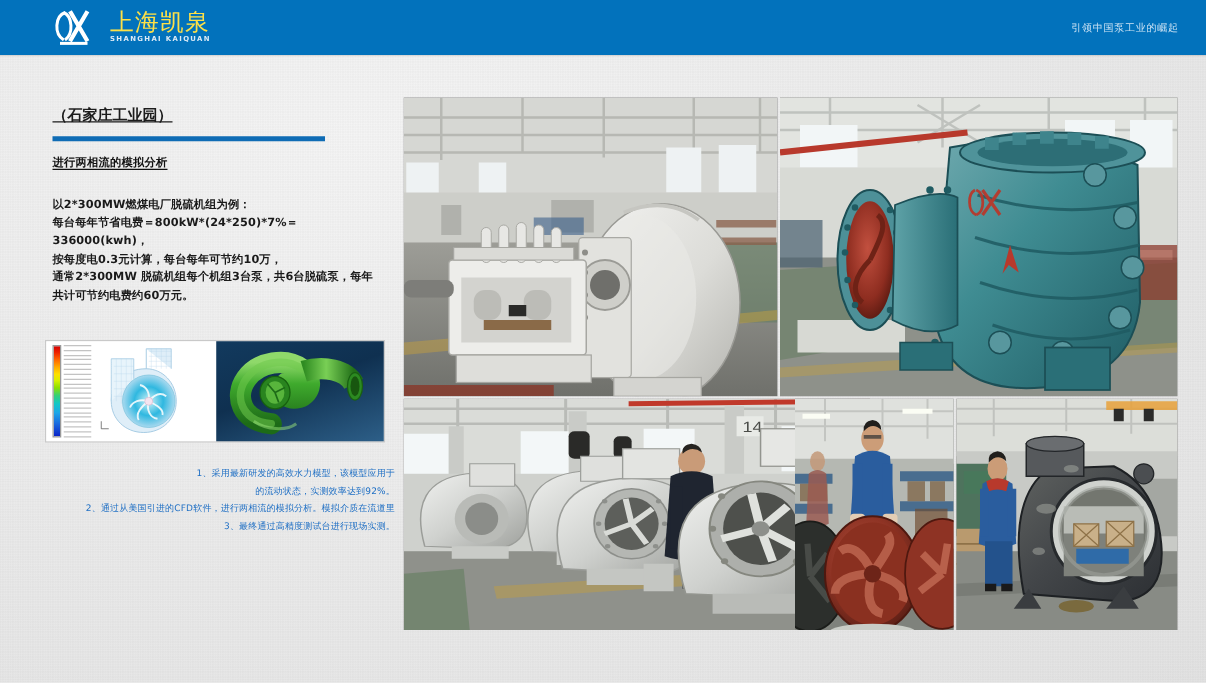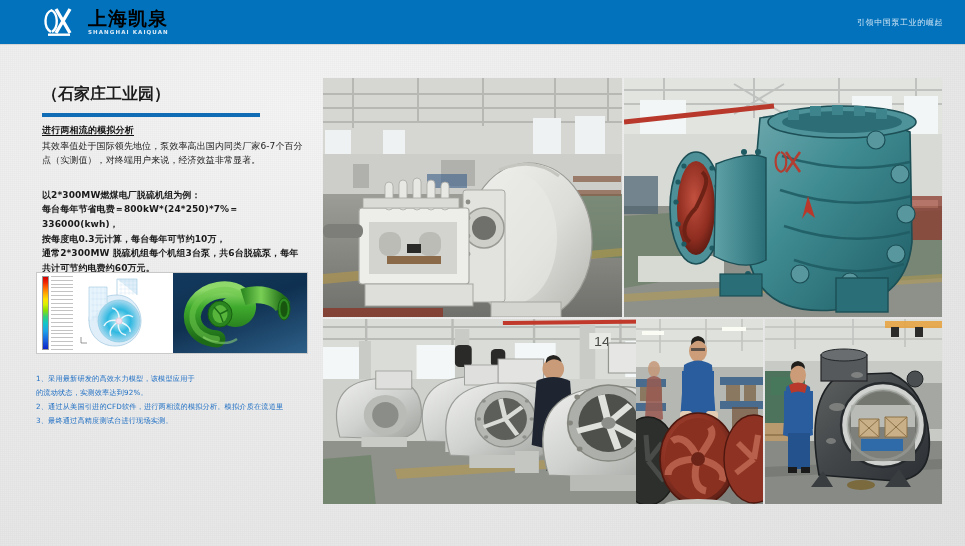--- a/index.html
+++ b/index.html
@@ -24,41 +24,41 @@
     background:#0272bc;
     box-shadow:0 1px 0 rgba(0,0,0,.10);
   }
   #logo{
     position:absolute;left:38px;top:4px;height:36px;
     display:flex;align-items:center;gap:6px;
   }
   #logo-mark{width:44px;height:34px;display:block;}
   #logo-text{display:flex;flex-direction:column;justify-content:center;line-height:1;}
   #logo-cn{
-    color:#000000;font-size:19px;font-weight:bold;letter-spacing:1px;
+    color:#fde047;font-size:19px;font-weight:normal;letter-spacing:1px;
     font-family:"DejaVu Sans","Liberation Sans",sans-serif;
   }
   #logo-en{
     color:#dbeaf6;font-size:5.5px;font-weight:bold;letter-spacing:1.1px;
     margin-top:2px;
   }
   #header-slogan{
     position:absolute;right:22px;top:0;height:44px;
     display:flex;align-items:center;
     color:#cfe4f5;font-size:8px;letter-spacing:.6px;
   }
   
   #left-col{position:absolute;left:0;top:44px;width:320px;height:502px;}
   #title-block{position:absolute;left:42px;top:40px;width:262px;}
   #title-row{display:flex;align-items:flex-end;gap:9px;}
   #main-title{
     font-size:23px;font-weight:bold;color:#141414;letter-spacing:1px;
     line-height:1;
   }
-  #sub-title{font-size:16px;font-weight:bold;color:#1c1c1c;padding-bottom:2px;}
+  #sub-title{font-size:12px;font-weight:bold;color:#1c1c1c;padding-bottom:2px;text-decoration:underline;}
   #title-rule{margin-top:6px;height:4px;width:218px;background:#0f6cb5;}
 
   #body-text{position:absolute;left:42px;top:80px;width:268px;}
   .lead{
     font-size:9px;font-weight:bold;color:#111;
     text-decoration:underline;text-underline-offset:2px;
     margin:0 0 3px 0;letter-spacing:.2px;
   }
   .para{
     font-size:9px;color:#1a1a1a;line-height:1.55;margin:0;
@@ -91,21 +91,21 @@
   }
   #volute-svg{position:absolute;left:26px;top:0;width:110px;height:80px;}
   #cfd-cad{position:relative;width:134px;height:80px;overflow:hidden;
     background:linear-gradient(160deg,#123a5e 0%,#0f3050 45%,#2d5f88 100%);}
   #cad-svg{position:absolute;left:0;top:0;width:134px;height:80px;}
 
   
   #notes{position:absolute;left:36px;top:328px;width:280px;}
   .note{
     font-size:7.2px;color:#1f6fc4;line-height:1.95;
-    letter-spacing:.15px;margin:0;
+    letter-spacing:.15px;margin:0;text-align:right;
   }
 
   
   #photos{position:absolute;left:323px;top:78px;width:620px;height:426px;}
   .ph{position:absolute;overflow:hidden;background:#8d8d8d;}
   #ph-white{left:0;top:0;width:299px;height:239px;}
   #ph-blue{left:301px;top:0;width:318px;height:239px;}
   #ph-row{left:0;top:241px;width:373px;height:185px;}
   #ph-imp{left:313px;top:241px;width:127px;height:185px;}
   #ph-cast{left:442px;top:241px;width:177px;height:185px;}
@@ -140,21 +140,20 @@
 
     <div id="title-block">
       <div id="title-row">
         <span id="sub-title">（石家庄工业园）</span>
       </div>
       <div id="title-rule"></div>
     </div>
 
     <div id="body-text">
       <p class="lead">进行两相流的模拟分析</p>
-      <p class="para">其效率值处于国际领先地位，泵效率高出国内同类厂家6-7个百分点（实测值），对终端用户来说，经济效益非常显著。</p>
 
       <div id="calc-block">
         <p class="para bold">以2*300MW燃煤电厂脱硫机组为例：</p>
         <p class="para bold">每台每年节省电费＝800kW*(24*250)*7%＝336000(kwh)，</p>
         <p class="para bold">按每度电0.3元计算，每台每年可节约10万，</p>
         <p class="para bold">通常2*300MW 脱硫机组每个机组3台泵，共6台脱硫泵，每年</p>
         <p class="para bold">共计可节约电费约60万元。</p>
       </div>
     </div>
 

